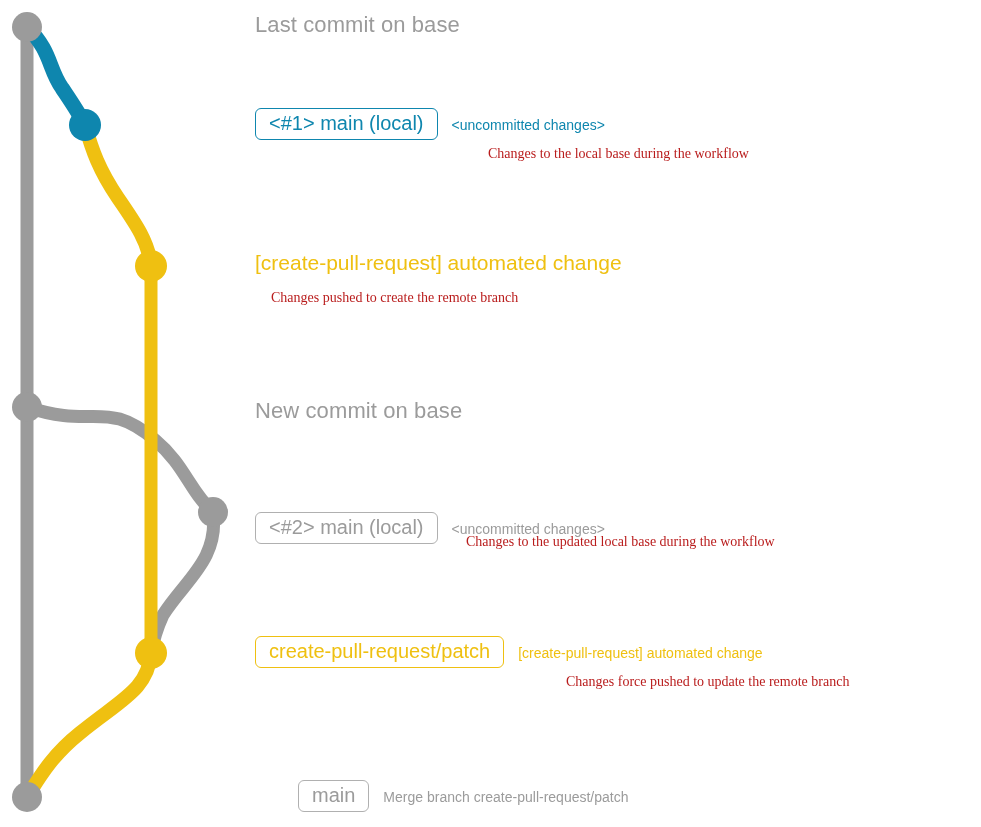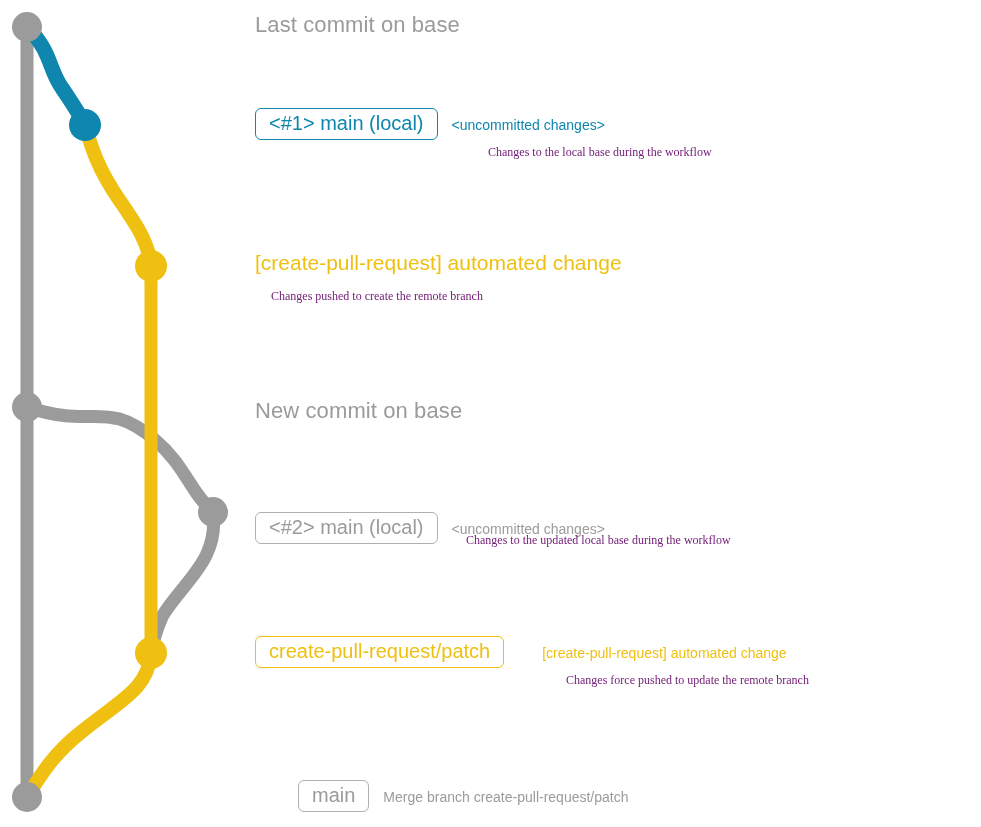--- a/index.html
+++ b/index.html
@@ -80,22 +80,22 @@
   .headline-text {
     font-family: "Liberation Sans", sans-serif;
     font-size: 21px;
     line-height: 1.05;
   }
   .headline-text.yellow { color: #efc011; }
 
   
   .desc {
     font-family: "Liberation Serif", serif;
-    font-size: 12px;
-    color: #701a75;
+    font-size: 14px;
+    color: #b91c1c;
     line-height: 1.1;
     white-space: nowrap;
   }
 </style>
 </head>
 <body>
 
 <svg id="graph-svg" viewBox="0 0 981 827" xmlns="http://www.w3.org/2000/svg">
 
   <path d="M 27 27 L 27 407 L 27 797" fill="none" stroke="#9b9b9b" stroke-width="13" stroke-linecap="round"></path>
@@ -141,21 +141,21 @@
   <div class="row" style="left:255px; top:398px;">
     <span class="plain-note">New commit on base</span>
   </div>
 
   <div class="row" style="left:255px; top:512px;">
     <span class="pill gray">&lt;#2&gt; main (local)</span>
     <span class="subject gray">&lt;uncommitted changes&gt;</span>
   </div>
   <div class="desc" style="left:466px; top:534px; position:absolute;">Changes to the updated local base during the workflow</div>
 
-  <div class="row" style="left:255px; top:636px;gap:24px;">
+  <div class="row" style="left:255px; top:636px;">
     <span class="pill yellow">create-pull-request/patch</span>
     <span class="subject yellow">[create-pull-request] automated change</span>
   </div>
   <div class="desc" style="left:566px; top:674px; position:absolute;">Changes force pushed to update the remote branch</div>
 
   <div class="row" style="left:255px; top:780px;padding-left:43px;">
     <span class="pill gray">main</span>
     <span class="subject gray">Merge branch create-pull-request/patch</span>
   </div>
 

